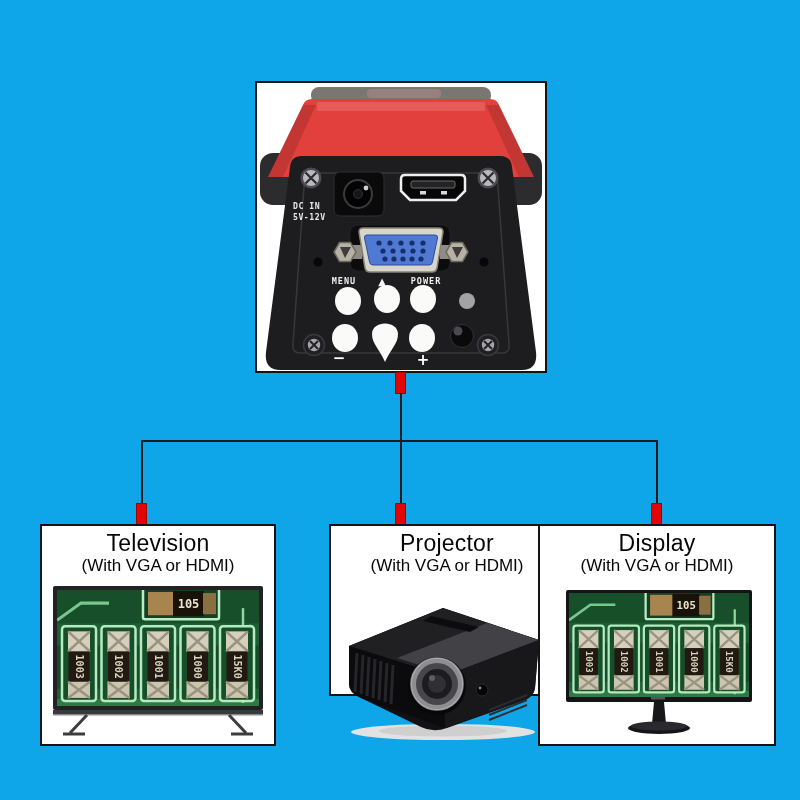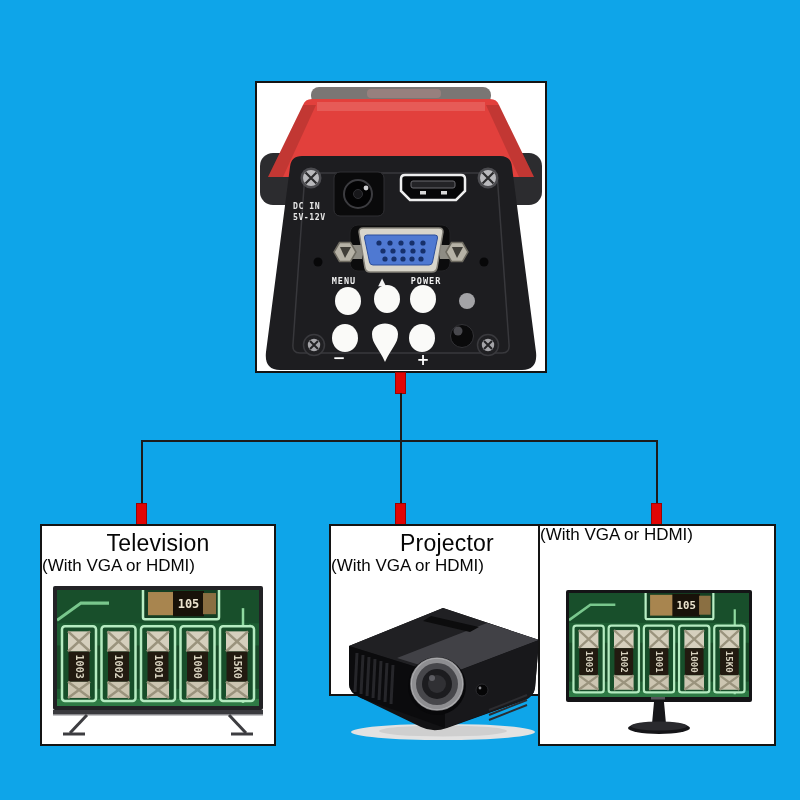--- a/index.html
+++ b/index.html
@@ -2,21 +2,21 @@
 <html><head>
 <meta charset="utf-8">
 <style>
   html,body{margin:0;padding:0;background:#ffffff;}
   #stage{position:relative;width:800px;height:800px;background:#0ea5e9;overflow:hidden;
          font-family:"Liberation Sans",sans-serif;}
   .panel{position:absolute;background:#fff;border:2px solid #141414;box-sizing:border-box;}
   .line{position:absolute;}
   .connector{position:absolute;width:11px;height:22px;border:1px solid #9c0303;box-sizing:border-box;}
   .out-title{width:100%;text-align:center;font-size:23px;line-height:1.12;color:#060606;margin-top:5px;letter-spacing:.2px;}
-  .out-sub{width:100%;font-size:17px;line-height:1.08;color:#060606;}
+  .out-sub{width:100%;text-align:center;font-size:17px;line-height:1.08;color:#060606;}
   .gfx{position:absolute;}
   svg text{user-select:none;}
 </style>
 </head>
 <body>
 
 <div id="stage">
 
   <svg width="0" height="0" style="position:absolute" aria-hidden="true">
     <defs>
@@ -268,20 +268,21 @@
         <g stroke="#2c2c30" stroke-width="2">
           <path d="M150,110 L188,95"></path>
             <path d="M150,115 L188,100"></path>
             <path d="M150,120 L188,105"></path>
         </g>
       </g>
     </svg>
   </div>
 
   <div class="panel" style="left:538px;top:524px;width:238px;height:222px;">
+    <div class="out-title">Display</div>
     <div class="out-sub">(With VGA or HDMI)</div>
     <svg class="gfx" viewBox="0 0 186 158" style="left:26px;top:62px;width:186px;height:158px;">
       <g>
         <rect x="0" y="2" width="186" height="112" rx="2" fill="#141416"></rect>
         <svg x="3" y="5" width="180" height="104" viewBox="0 0 202 115" preserveAspectRatio="none">
           <use href="#pcb"></use>
         </svg>
         <rect x="85" y="109" width="14" height="2.5" fill="#55555a"></rect>
         <path d="M88,114 L98,114 L100,136 L86,136 Z" fill="#17171a"></path>
         <ellipse cx="93" cy="140" rx="31" ry="6" fill="#151518"></ellipse>

